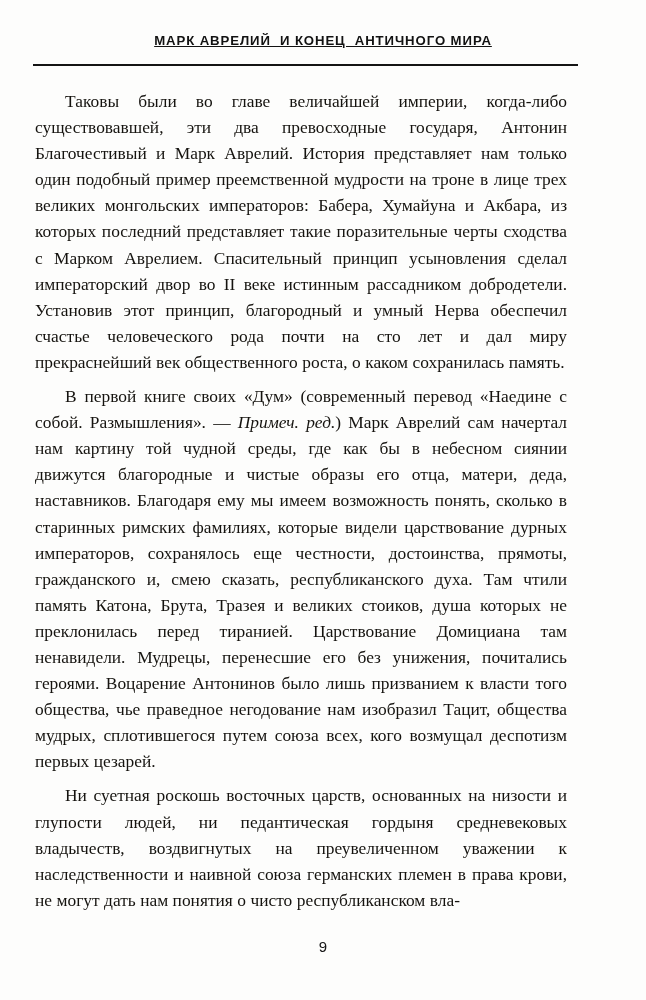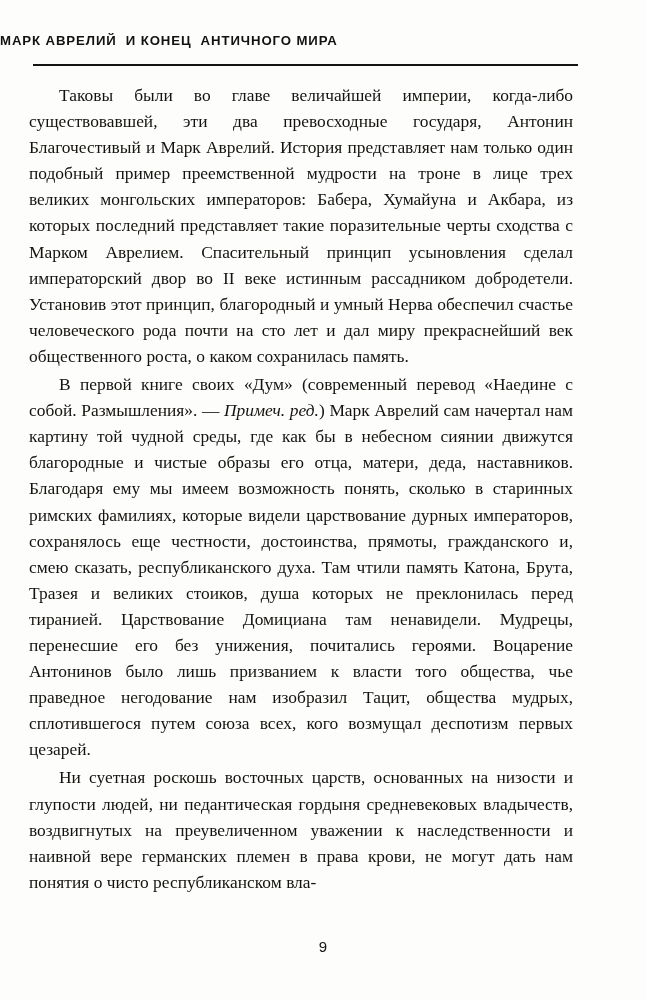--- a/index.html
+++ b/index.html
@@ -19,48 +19,49 @@
     font-family: "Liberation Serif", "DejaVu Serif", serif;
     color: #15130f;
   }
 
   
   .running-head {
     position: absolute;
     left: 0;
     right: 0;
     top: 33px;
-    text-align: left;
+    text-align: center;
     font-family: "Liberation Sans", "DejaVu Sans", sans-serif;
     font-size: 13.2px;
     font-weight: 700;
     letter-spacing: 0.9px;
     color: #121212;
     white-space: pre;
+    text-decoration: underline;
   }
 
   .head-rule {
     position: absolute;
     left: 33px;
     width: 545px;
     top: 64px;
     height: 2px;
     background: #141414;
   }
 
   
   .textblock {
     position: absolute;
     left: 27px;
     top: 80px;
     width: 548px;
   }
 
   .para {
-    margin: 2px;
+    margin: 8px;
     text-indent: 30px;
     text-align: justify;
     font-size: 17.4px;
     line-height: 26.1px;
     hyphens: manual;
     -webkit-hyphens: manual;
     word-spacing: 0.1px;
   }
 
   
@@ -89,19 +90,19 @@
   <div class="running-head">МАРК АВРЕЛИЙ  И КОНЕЦ  АНТИЧНОГО МИРА</div>
 
   <div class="head-rule"></div>
 
   <div class="textblock">
 
     <p class="para">Таковы были во главе величайшей империи, когда-либо существовавшей, эти два превосходные государя, Антонин Благочестивый и Марк Аврелий. История представляет нам только один подобный пример преемственной мудрости на троне в лице трех великих монгольских императоров: Бабера, Хумайуна и Акбара, из которых последний представляет такие поразительные черты сходства с Марком Аврелием. Спасительный принцип усыновления сделал императорский двор во II веке истинным рассадником добродетели. Установив этот принцип, благородный и умный Нерва обеспечил счастье человеческого рода почти на сто лет и дал миру прекраснейший век общественного роста, о каком сохранилась память.</p>
 
     <p class="para"><span>В первой книге своих «Дум» (современный перевод «Наедине с собой. Размышления». — </span><em>Примеч. ред.</em><span>) Марк Аврелий сам начертал нам картину той чудной среды, где как бы в небесном сиянии движутся благородные и чистые образы его отца, матери, деда, наставников. Благодаря ему мы имеем возможность понять, сколько в старинных римских фамилиях, которые видели царствование дурных императоров, сохранялось еще честности, достоинства, прямоты, гражданского и, смею сказать, республиканского духа. Там чтили память Катона, Брута, Тразея и великих стоиков, душа которых не преклонилась перед тиранией. Царствование Домициана там ненавидели. Мудрецы, перенесшие его без унижения, почитались героями. Воцарение Антонинов было лишь призванием к власти того общества, чье праведное негодование нам изобразил Тацит, общества мудрых, сплотившегося путем союза всех, кого возмущал деспотизм первых цезарей.</span></p>
 
-    <p class="para">Ни суетная роскошь восточных царств, основанных на низости и глупости людей, ни педантическая гордыня средневековых владычеств, воздвигнутых на преувеличенном уважении к наследственности и наивной вере германских племен в права крови, не могут дать нам понятия о чисто республиканском вла-</p>
+    <p class="para">Ни суетная роскошь восточных царств, основанных на низости и глупости людей, ни педантическая гордыня средневековых владычеств, воздвигнутых на преувеличенном уважении к наследственности и наивной союза германских племен в права крови, не могут дать нам понятия о чисто республиканском вла-</p>
 
   </div>
 
   <div class="folio">9</div>
 
 </div>
 
 </body></html>

